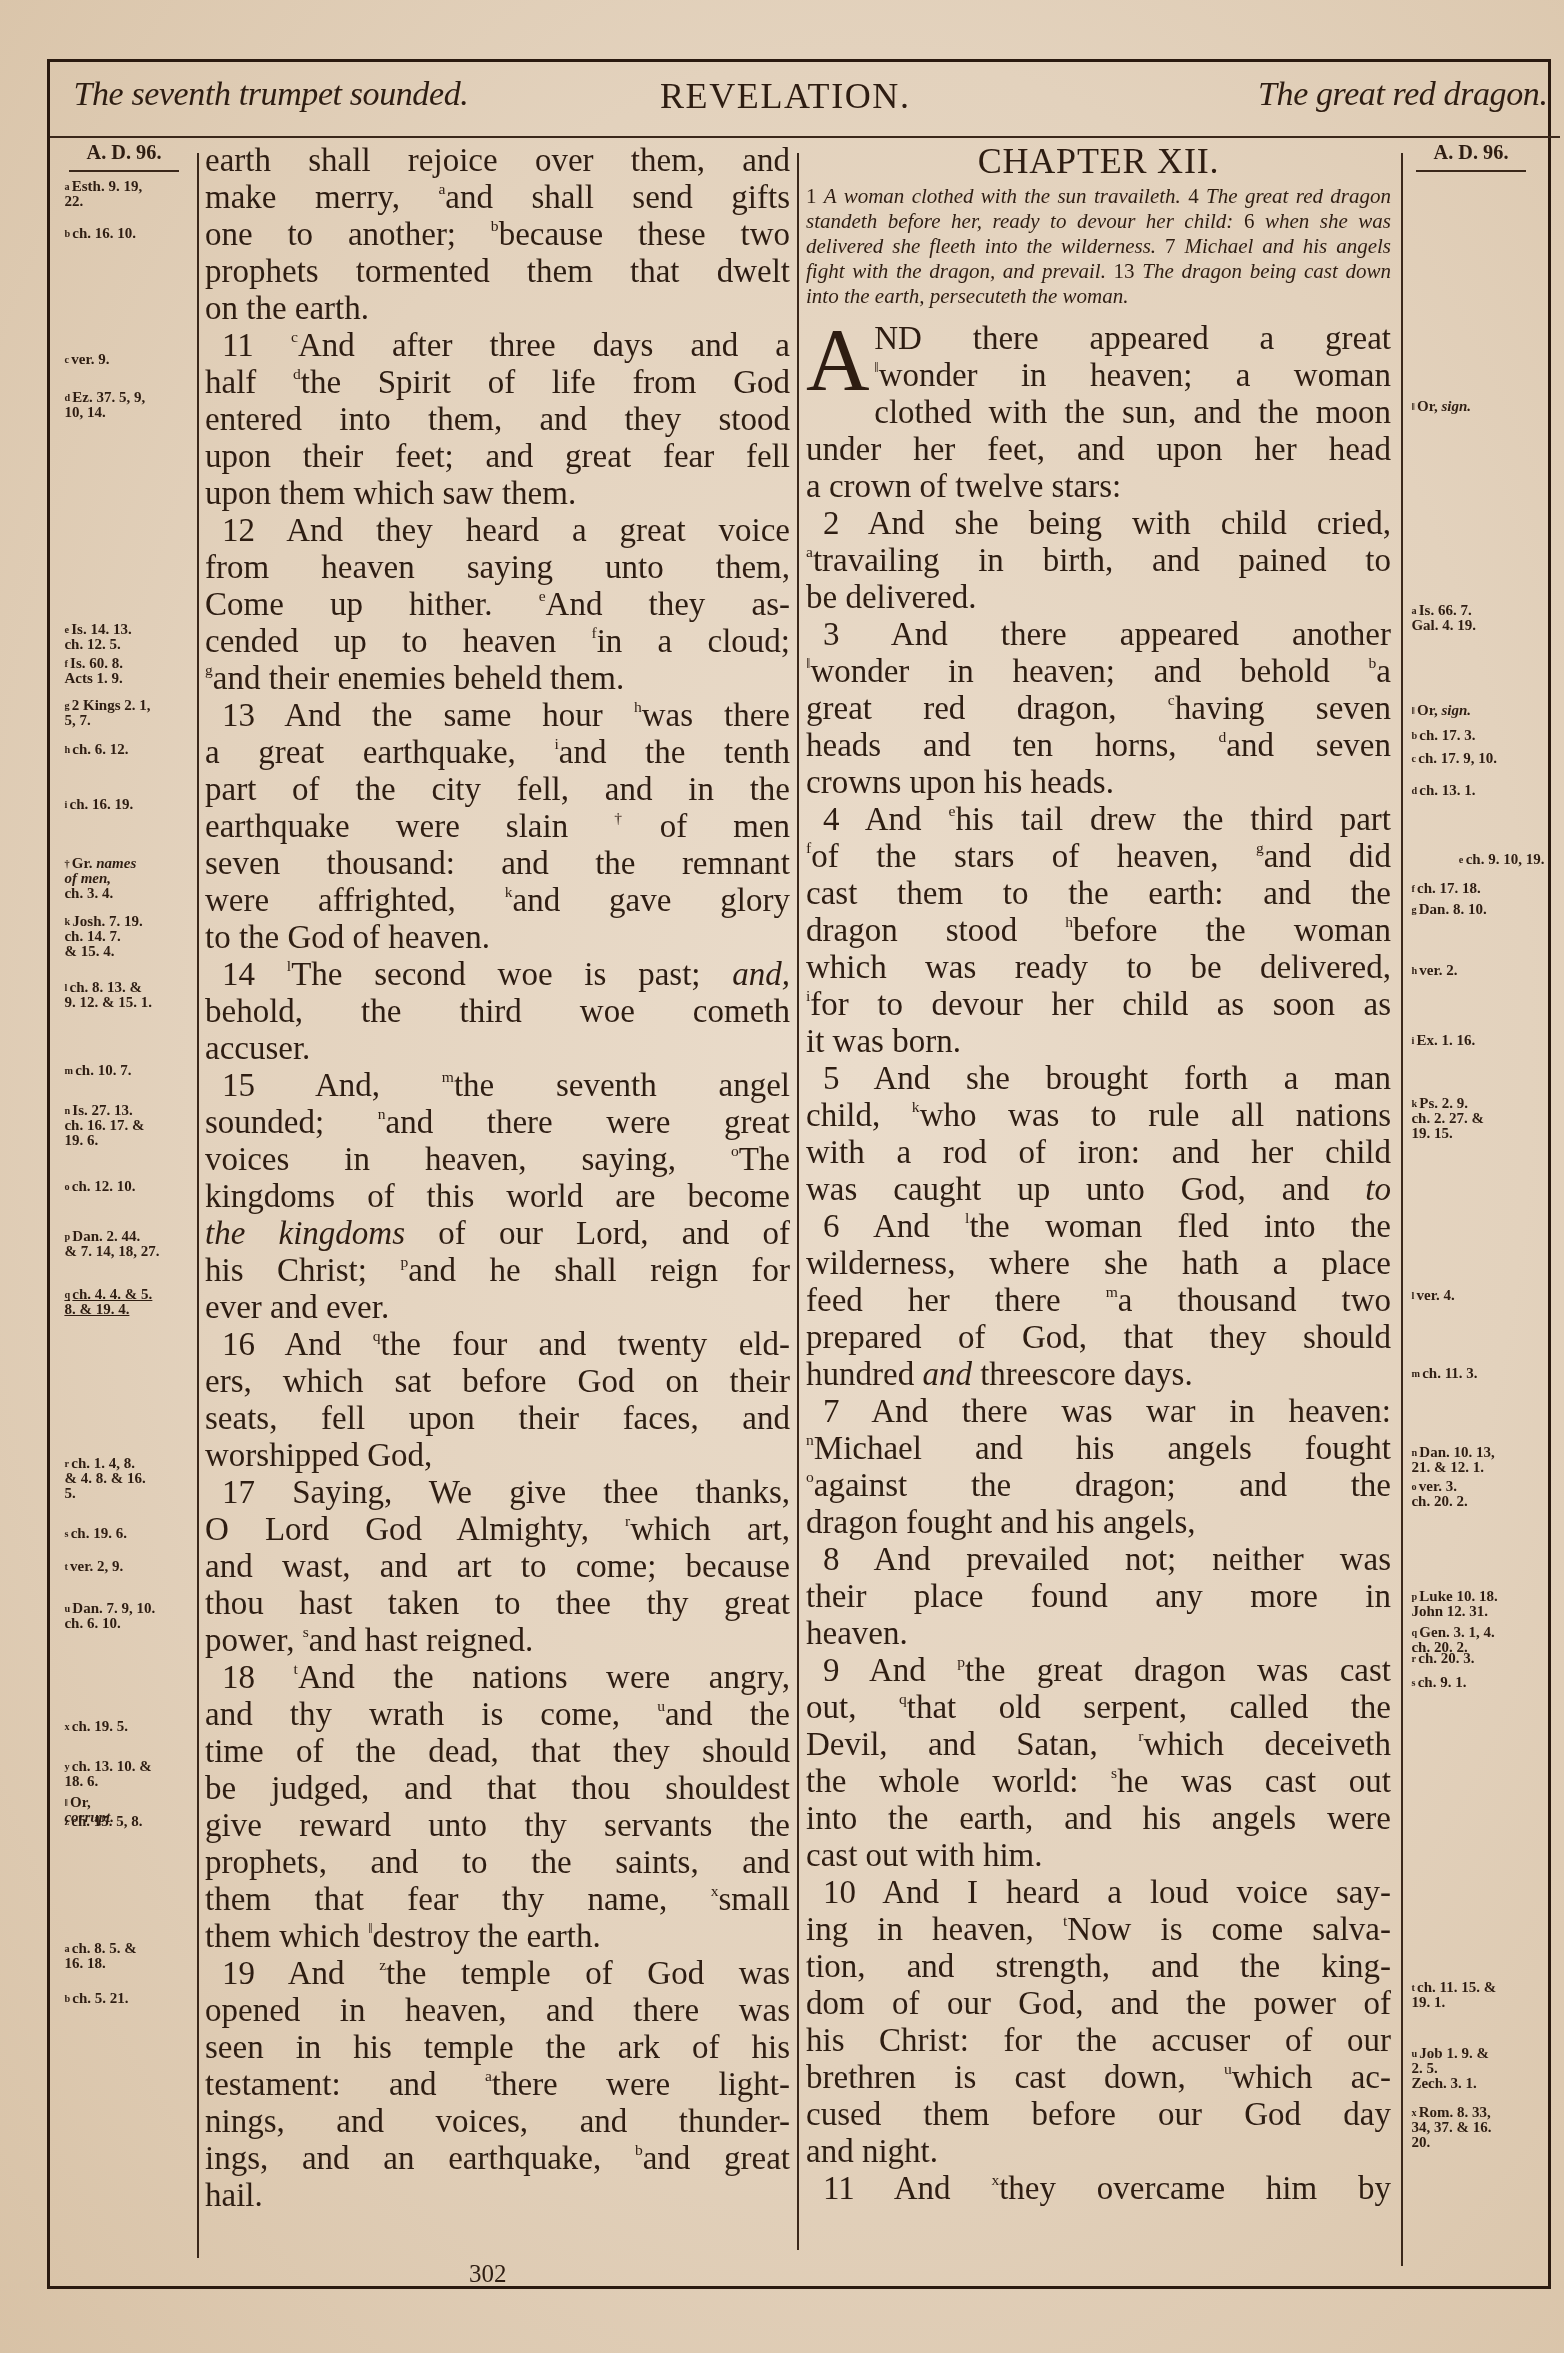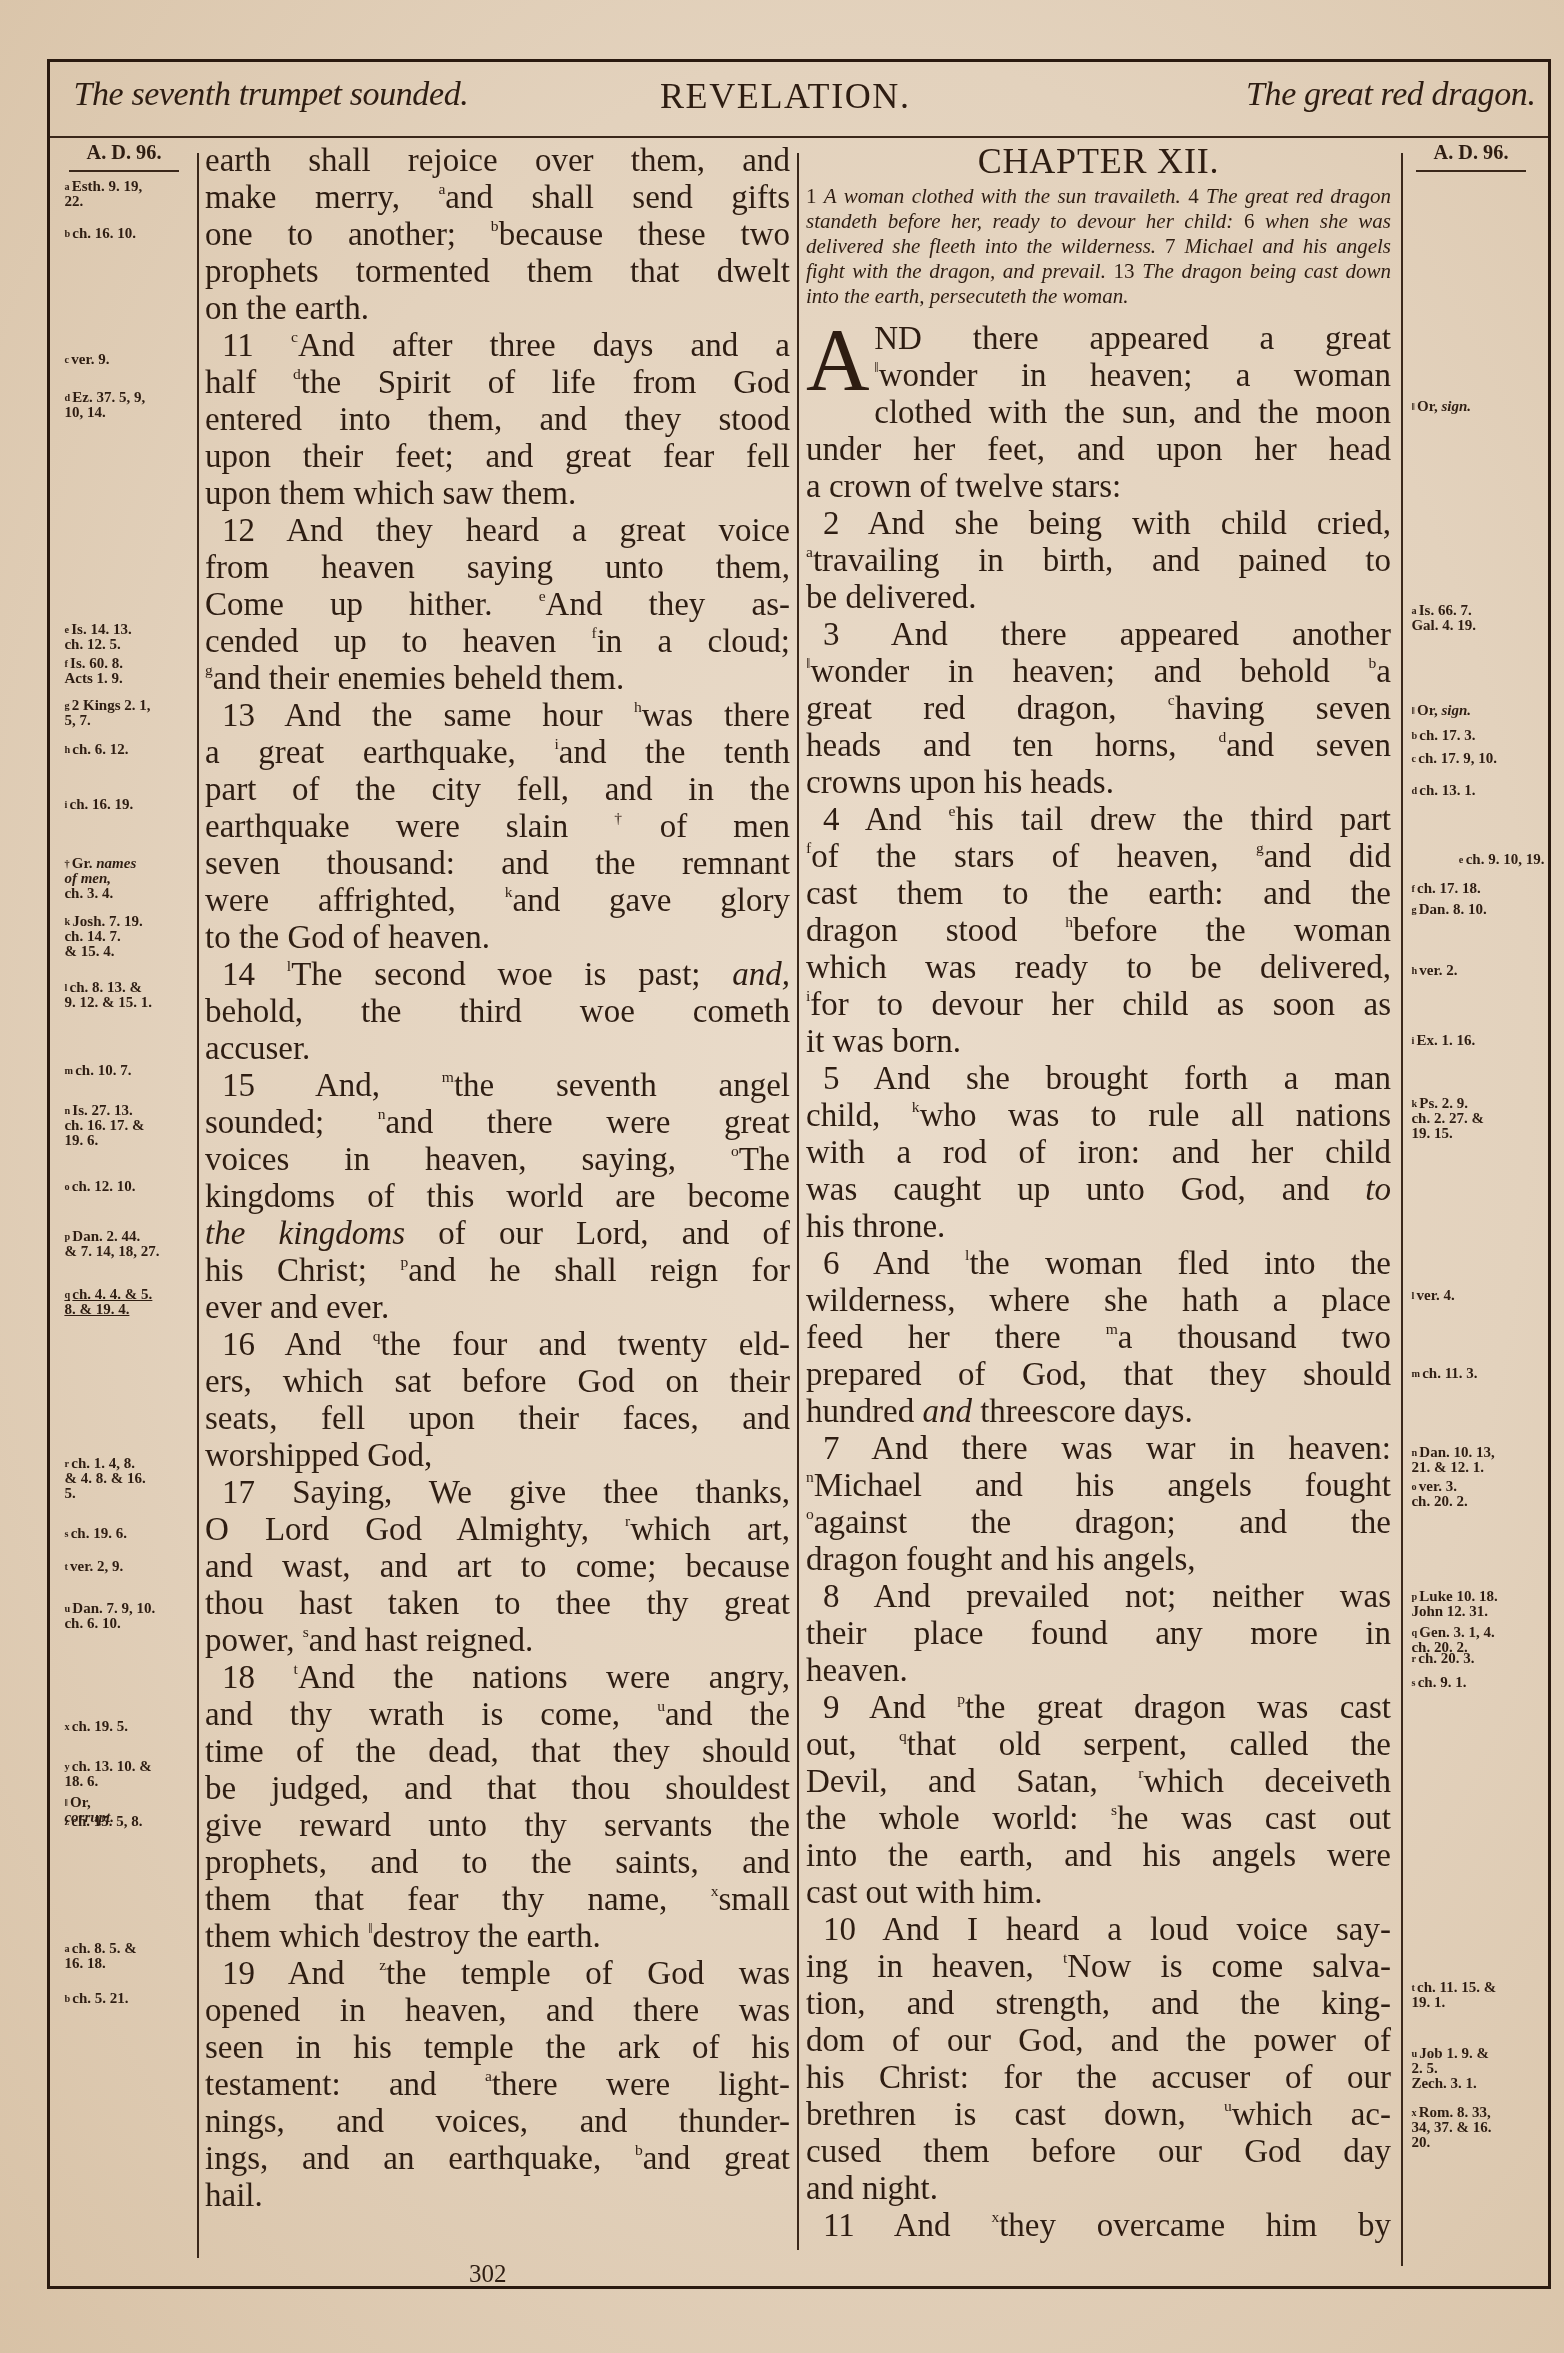--- a/index.html
+++ b/index.html
@@ -14,20 +14,21 @@
     position: absolute; left: 0; top: 0; width: 1565px; height: 2354px;
     background: radial-gradient(ellipse at 55% 45%, #eadccb 0%, #e3d2bd 55%, #d8c2a6 100%);
   }
   .frame {
     position: absolute; left: 47px; top: 59px; width: 1504px; height: 2230px;
     border: 3.1px solid #2a1a10; box-sizing: border-box;
   }
   .running-head {
     position: absolute; left: 50px; top: 66px; width: 1498px; height: 70px;
     border-bottom: 2.3px solid #3a271a;
+    padding-left: 12px;
   }
   .rh-left, .rh-right {
     position: absolute; top: 9.4px; font-style: italic; font-size: 34px; letter-spacing: -0.4px;
   }
   .rh-left { left: 23.5px; }
   .rh-right { right: 12.5px; }
   .rh-center {
     position: absolute; top: 9.4px; left: 610px; font-size: 36px; letter-spacing: 1.6px;
   }
 
@@ -223,21 +224,20 @@
         <span class="line"><sup>f</sup><span>of the stars of heaven, </span><sup>g</sup><span>and did</span></span>
         <span class="line"><span>cast them to the earth: and the</span></span>
         <span class="line"><span>dragon stood </span><sup>h</sup><span>before the woman</span></span>
         <span class="line"><span>which was ready to be delivered,</span></span>
         <span class="line"><sup>i</sup><span>for to devour her child as soon as</span></span>
         <span class="line last"><span>it was born.</span></span>
         <span class="line indent"><span>5 And she brought forth a man</span></span>
         <span class="line"><span>child, </span><sup>k</sup><span>who was to rule all nations</span></span>
         <span class="line"><span>with a rod of iron: and her child</span></span>
         <span class="line"><span>was caught up unto God, and </span><span class="it">to</span></span>
-        <span class="line last"><span>his throne.</span></span>
         <span class="line indent"><span>6 And </span><sup>l</sup><span>the woman fled into the</span></span>
         <span class="line"><span>wilderness, where she hath a place</span></span>
         <span class="line"><span>feed her there </span><sup>m</sup><span>a thousand two</span></span>
         <span class="line"><span>prepared of God, that they should</span></span>
         <span class="line last"><span>hundred </span><span class="it">and</span><span> threescore days.</span></span>
         <span class="line indent"><span>7 And there was war in heaven:</span></span>
         <span class="line"><sup>n</sup><span>Michael and his angels fought</span></span>
         <span class="line"><sup>o</sup><span>against the dragon; and the</span></span>
         <span class="line last"><span>dragon fought and his angels,</span></span>
         <span class="line indent"><span>8 And prevailed not; neither was</span></span>

